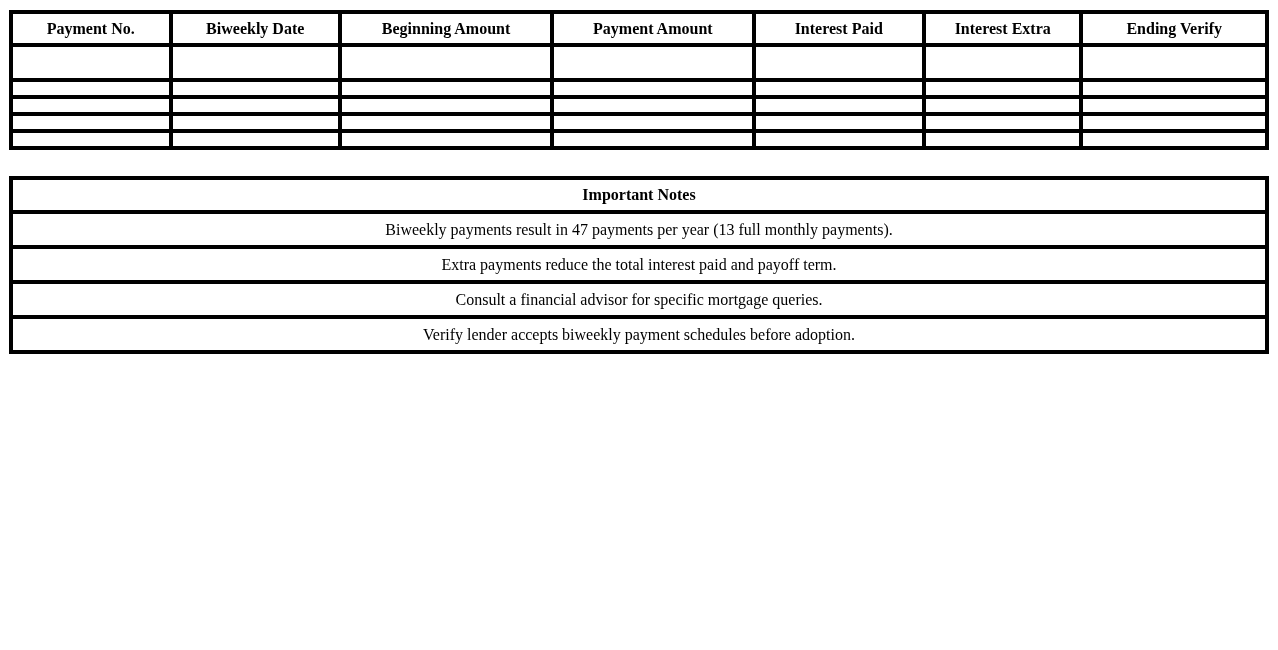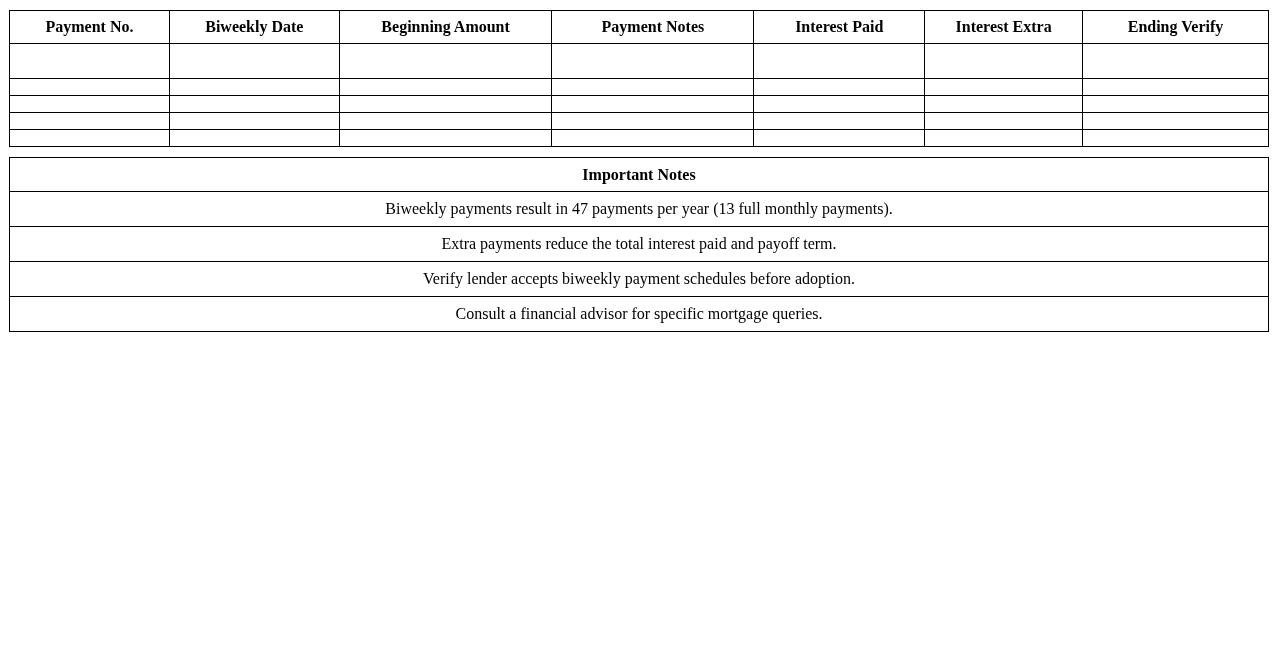--- a/index.html
+++ b/index.html
@@ -16,21 +16,21 @@
     background: #ffffff;
     padding: 10px 9px;
     overflow: hidden;
   }
   table {
     border-collapse: collapse;
     width: 1260px;
     table-layout: fixed;
   }
   th, td {
-    border: 1px solid #000000;
+    border: 4px solid #000000;
     text-align: center;
     vertical-align: middle;
     font-size: 16px;
     padding: 0 4px;
     overflow: hidden;
     white-space: nowrap;
   }
   th { font-weight: bold; }
 
   
@@ -38,21 +38,21 @@
   .schedule tr.row-tall td { height: 35px; }
   .schedule tr.row-short td { height: 17px; }
   .schedule col.c0 { width: 12.70%; }
   .schedule col.c1 { width: 13.49%; }
   .schedule col.c2 { width: 16.90%; }
   .schedule col.c3 { width: 16.03%; }
   .schedule col.c4 { width: 13.57%; }
   .schedule col.c5 { width: 12.54%; }
   .schedule col.c6 { width: 14.77%; }
 
-  .notes { margin-top: 10px; }
+  .notes { margin-top: 26px; }
   .notes th { height: 34px; }
   .notes td { height: 35px; }
 </style>
 </head>
 <body>
 
 <div class="page">
 
   <table class="schedule">
     <colgroup>
@@ -62,21 +62,21 @@
         <col class="c3">
       <col class="c4">
         <col class="c5">
         <col class="c6">
     </colgroup>
     <thead>
       <tr>
         <th>Payment No.</th>
         <th>Biweekly Date</th>
         <th>Beginning Amount</th>
-        <th>Payment Notes</th>
+        <th>Payment Amount</th>
         <th>Interest Paid</th>
         <th>Interest Extra</th>
         <th>Ending Verify</th>
       </tr>
     </thead>
     <tbody>
       <tr class="row-tall">
         <td></td>
         <td></td>
         <td></td>
@@ -131,21 +131,21 @@
       </tr>
     </thead>
     <tbody>
       <tr>
         <td>Biweekly payments result in 47 payments per year (13 full monthly payments).</td>
       </tr>
       <tr>
         <td>Extra payments reduce the total interest paid and payoff term.</td>
       </tr>
       <tr>
-        <td>Verify lender accepts biweekly payment schedules before adoption.</td>
+        <td>Consult a financial advisor for specific mortgage queries.</td>
       </tr>
       <tr>
-        <td>Consult a financial advisor for specific mortgage queries.</td>
+        <td>Verify lender accepts biweekly payment schedules before adoption.</td>
       </tr>
     </tbody>
   </table>
 
 </div>
 
 </body></html>

